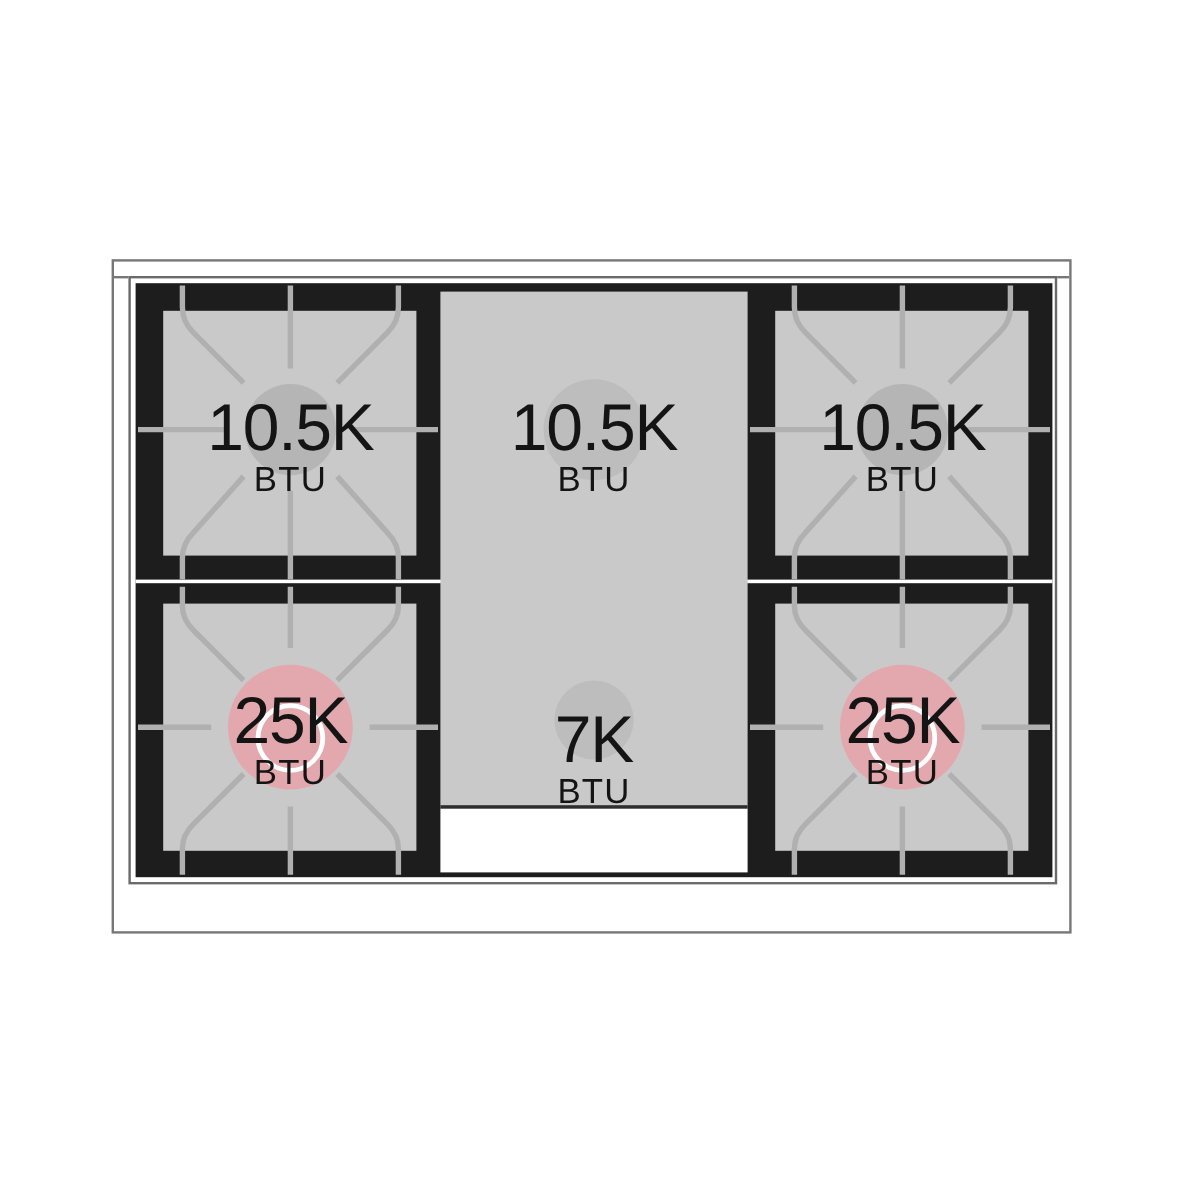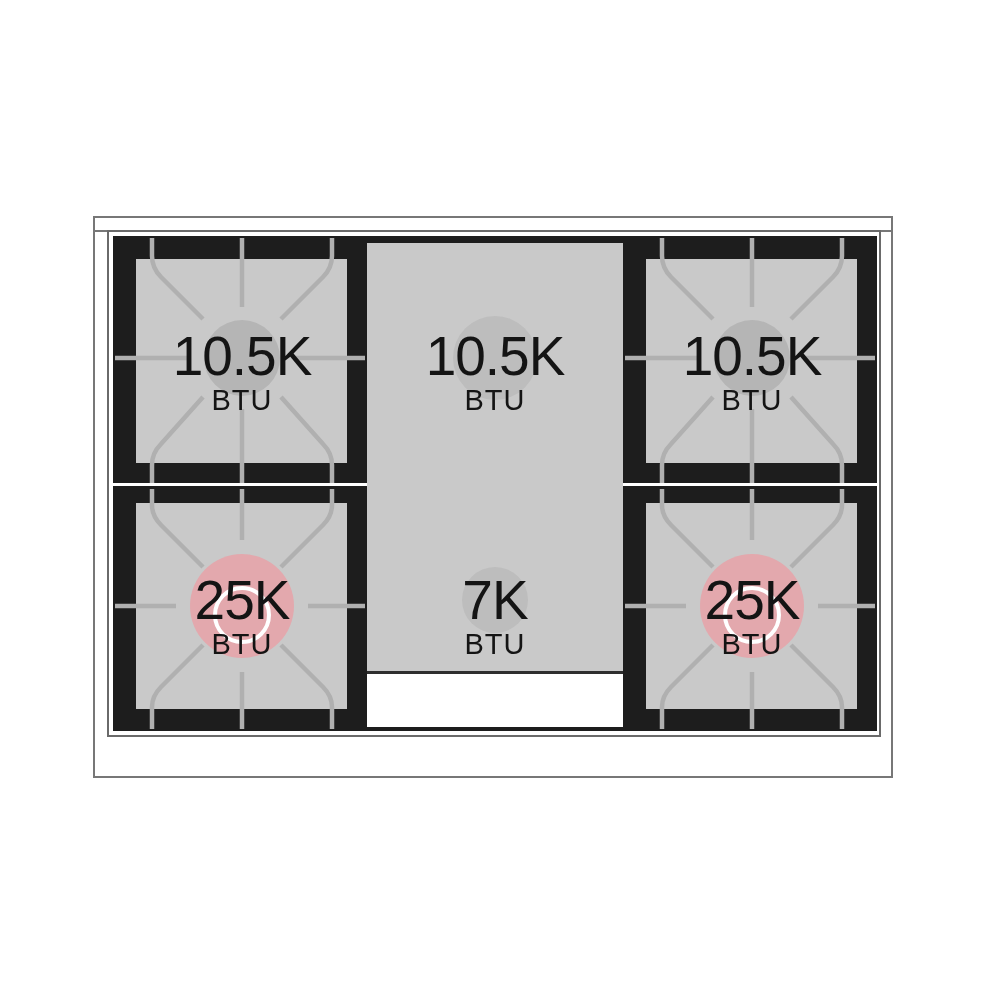--- a/index.html
+++ b/index.html
@@ -58,21 +58,21 @@
   .grate{fill:none;stroke:var(--grate-gray);stroke-width:4.5px;}
   .burner-label{
     position:absolute;width:220px;text-align:center;color:var(--label-black);z-index:10;
   }
   .burner-label .value{font-size:55px;line-height:56px;letter-spacing:-1px;}
   .burner-label .unit{font-size:29px;line-height:31px;margin-top:1px;letter-spacing:1px;text-align:center;}
   .pos-tl{left:132px;top:328px;}
   .pos-tc{left:385px;top:328px;}
   .pos-tr{left:642px;top:328px;}
   .pos-bl{left:132px;top:572px;}
-  .pos-bc{left:385px;top:572px;}
+  .pos-bc{left:385px;top:588px;}
   .pos-br{left:642px;top:572px;}
 </style>
 </head>
 <body>
 
 <div class="stage">
 
   <div class="range-body">
     <div class="trim-line"></div>
 

